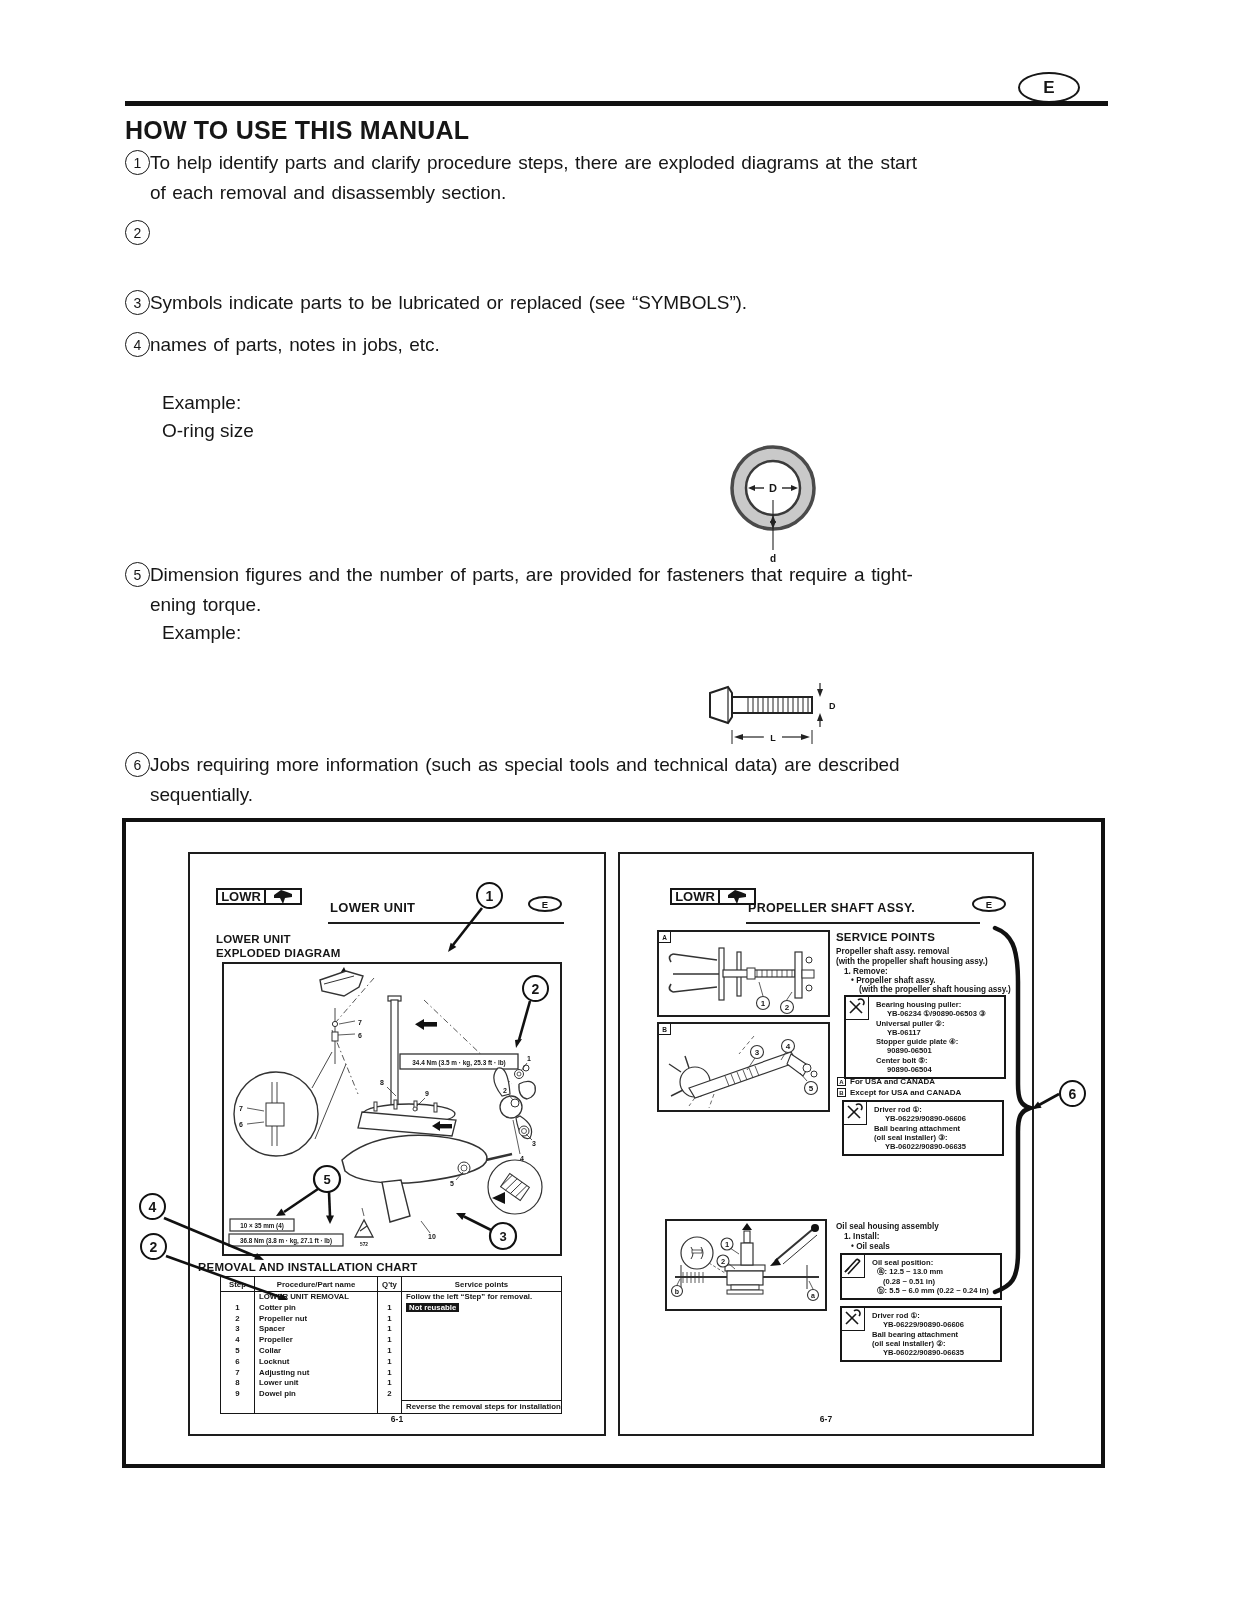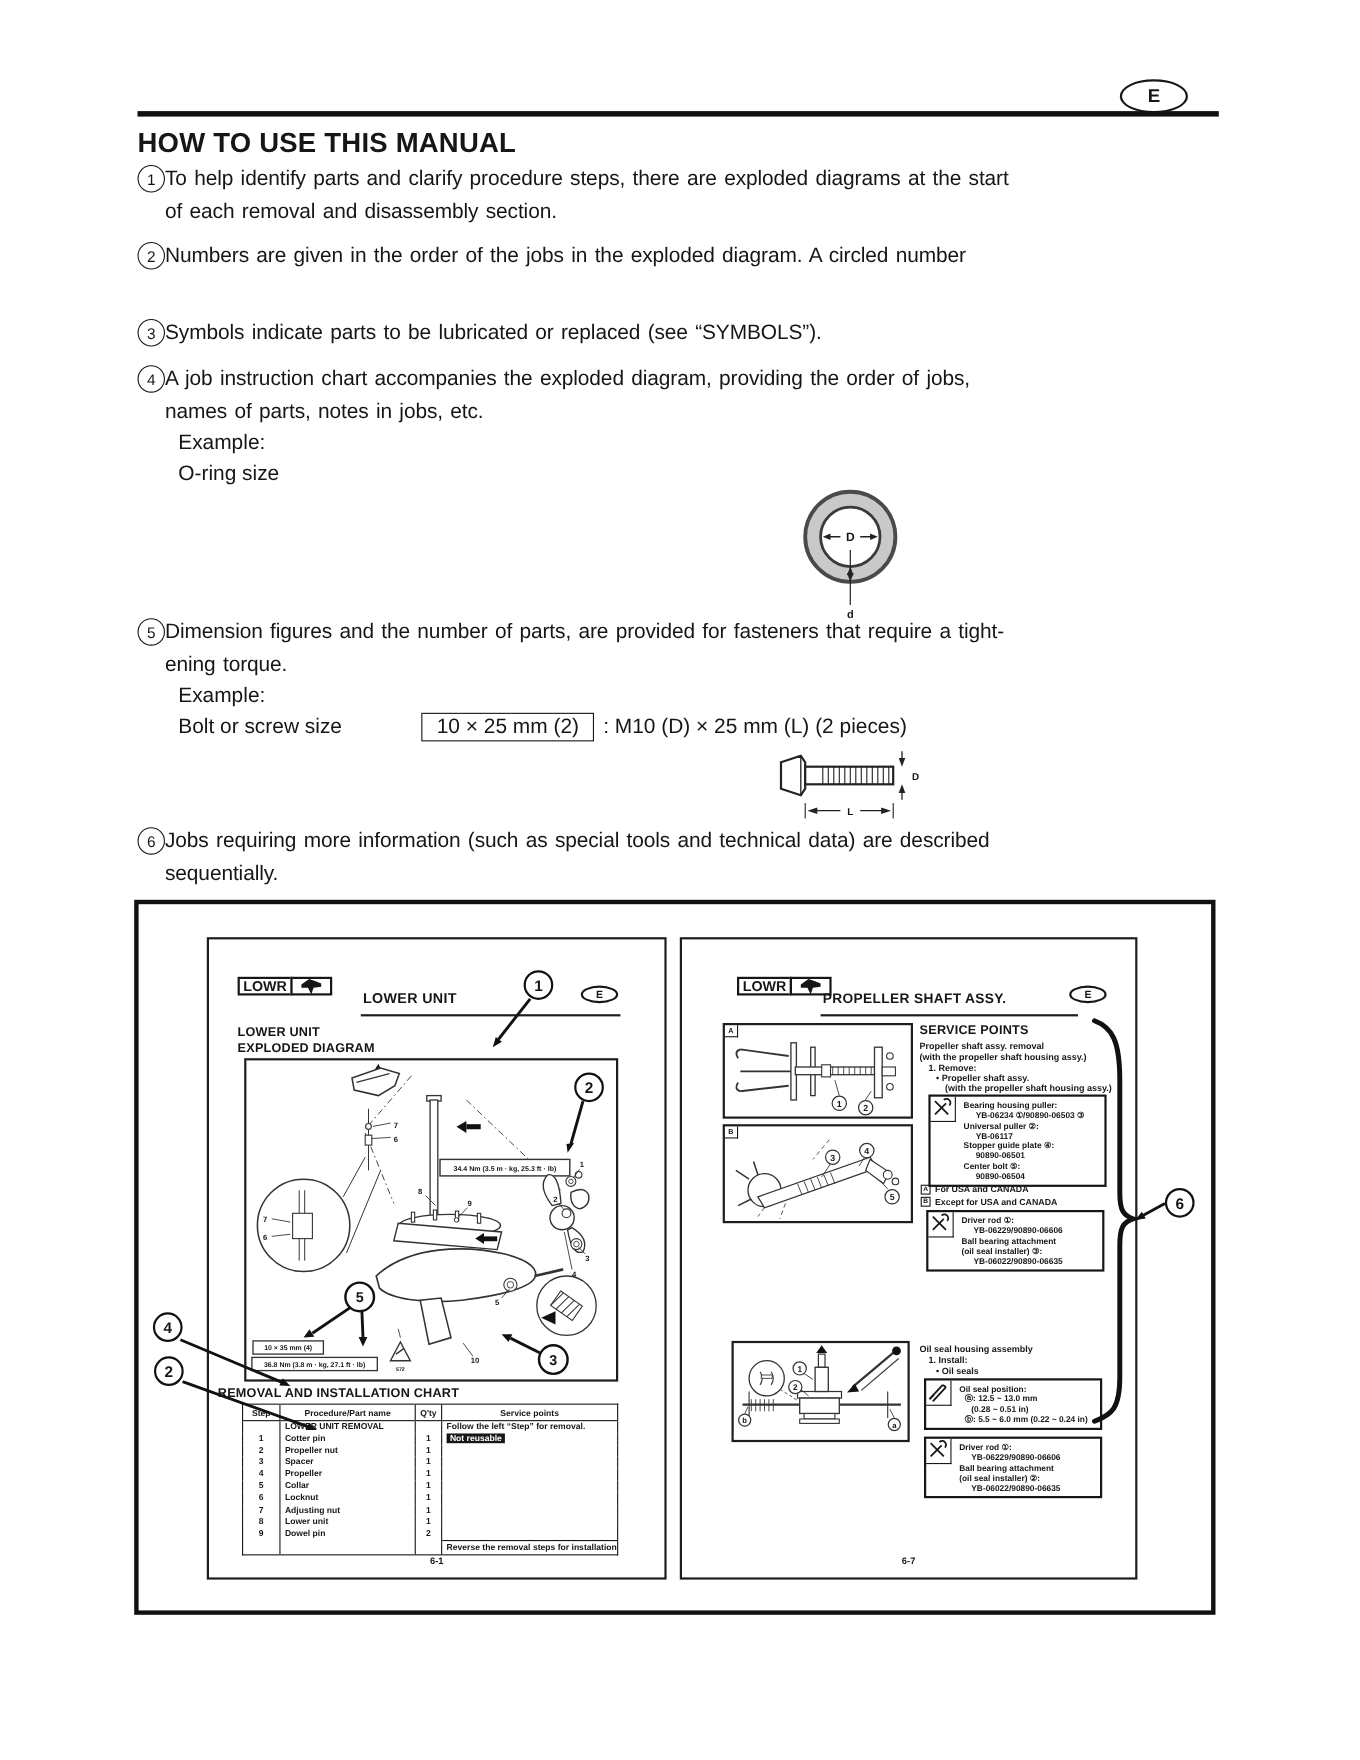--- a/index.html
+++ b/index.html
@@ -80,35 +80,33 @@
       <span class="cnum">1</span>
       <div class="it-text">
         <div>To help identify parts and clarify procedure steps, there are exploded diagrams at the start</div>
         <div>of each removal and disassembly section.</div>
       </div>
     </div>
 
     <div class="abs item" style="left:0;top:158px">
       <span class="cnum">2</span>
       <div class="it-text">
-        <div>Numbers are given in the order of the jobs in the exploded diagram. A circled number</div>
       </div>
     </div>
 
     <div class="abs item" style="left:0;top:228px">
       <span class="cnum">3</span>
       <div class="it-text">
         <div>Symbols indicate parts to be lubricated or replaced (see “SYMBOLS”).</div>
       </div>
     </div>
 
     <div class="abs item" style="left:0;top:270px">
       <span class="cnum">4</span>
       <div class="it-text">
-        <div>A job instruction chart accompanies the exploded diagram, providing the order of jobs,</div>
         <div>names of parts, notes in jobs, etc.</div>
       </div>
     </div>
     <div class="abs ex" style="left:37px;top:332px">Example:</div>
     <div class="abs ex-row" style="left:37px;top:360px">
       <span class="ex-item-label">O-ring size</span>
     </div>
 
     <svg class="abs" style="left:593px;top:378px" width="110" height="128" viewBox="0 0 110 128">
       <circle cx="55" cy="50" r="41" fill="#c9c9c9" stroke="#4a4a4a" stroke-width="3.5"></circle>
@@ -125,25 +123,20 @@
     </svg>
 
     <div class="abs item" style="left:0;top:500px">
       <span class="cnum">5</span>
       <div class="it-text">
         <div>Dimension figures and the number of parts, are provided for fasteners that require a tight-</div>
         <div>ening torque.</div>
       </div>
     </div>
     <div class="abs ex" style="left:37px;top:562px">Example:</div>
-    <div class="abs ex-row" style="left:37px;top:588px">
-      <span class="ex-item-label">Bolt or screw size</span>
-      <span class="dim-box">10 × 25 mm (2)</span>
-      <span>: M10 (D) × 25 mm (L) (2 pieces)</span>
-    </div>
 
     <svg class="abs" style="left:577px;top:618px" width="150" height="72" viewBox="0 0 150 72">
       <path d="M8,15 L26,9 L30,15 L30,39 L26,45 L8,39 Z" fill="#fff" stroke="#222" stroke-width="2"></path>
       <line x1="26" y1="9" x2="26" y2="45" stroke="#222" stroke-width="1.2"></line>
       <rect x="30" y="19" width="80" height="16" fill="#fff" stroke="#222" stroke-width="2"></rect>
       <g stroke="#222" stroke-width="1">
         <line x1="46" y1="19" x2="46" y2="35"></line>
           <line x1="51" y1="19" x2="51" y2="35"></line>
         <line x1="56" y1="19" x2="56" y2="35"></line>
           <line x1="61" y1="19" x2="61" y2="35"></line>

